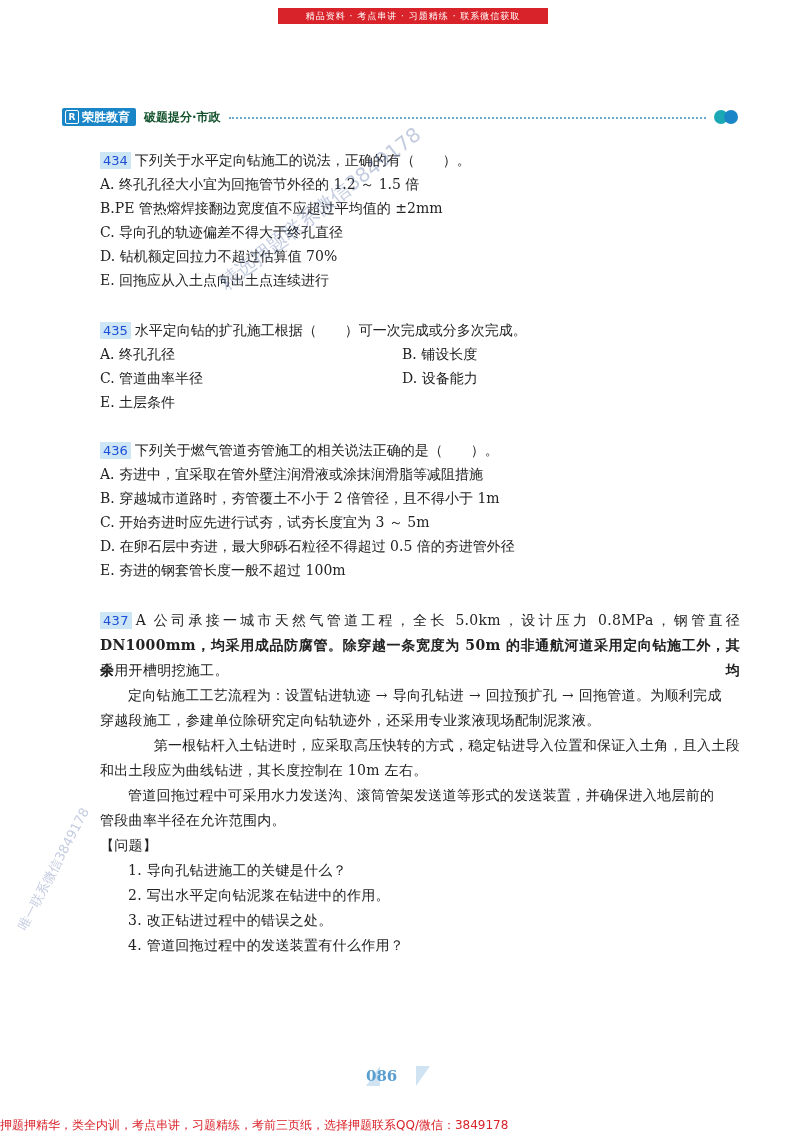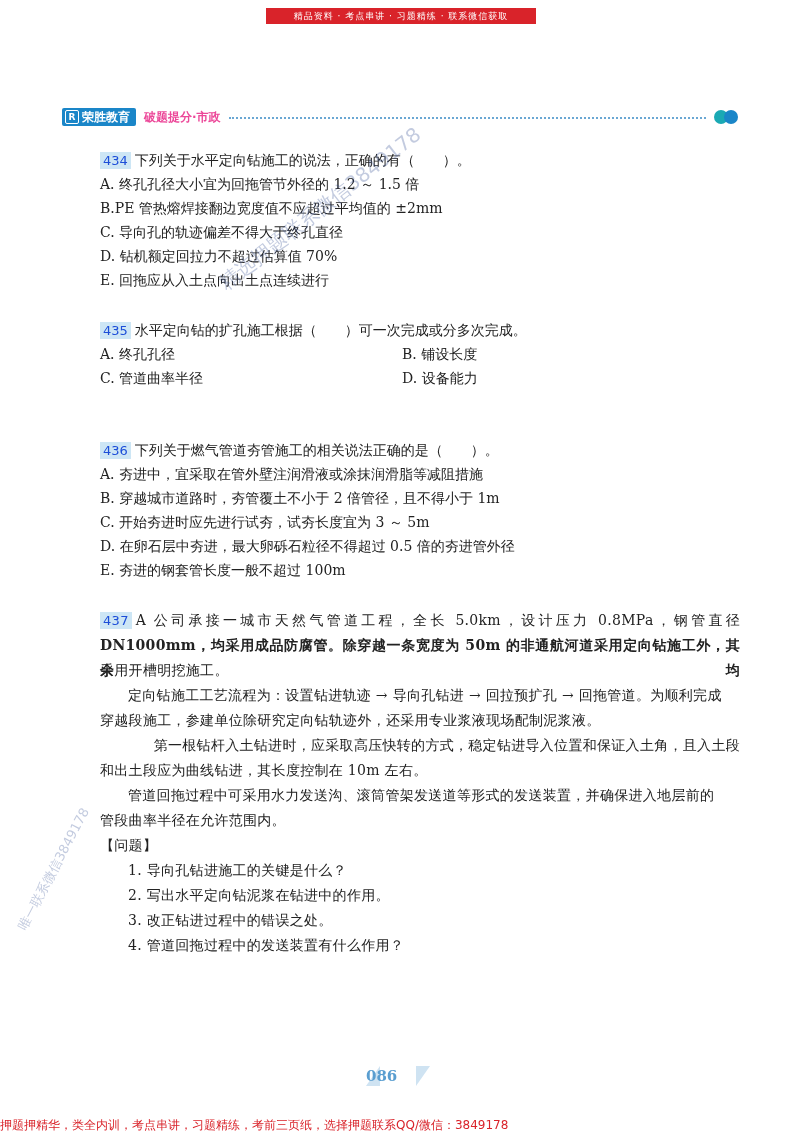--- a/index.html
+++ b/index.html
@@ -3,41 +3,41 @@
 <meta charset="utf-8">
 <style>
   html, body { margin: 0; padding: 0; }
   body {
     width: 800px; height: 1132px; position: relative; overflow: hidden;
     background: #ffffff;
     font-family: "DejaVu Serif", "Liberation Serif", serif;
     color: #222;
   }
   .top-banner {
-    position: absolute; left: 266px; top: 8px; width: 270px; height: 16px;
+    position: absolute; left: 278px; top: 8px; width: 270px; height: 16px;
     background: #d9232a; color: #fff; font-size: 9px; line-height: 16px;
     text-align: center; overflow: hidden; white-space: nowrap; letter-spacing: 1px;
     font-family: "DejaVu Sans", sans-serif;
   }
   .header {
     position: absolute; left: 62px; top: 106px; width: 676px; height: 22px;
     display: flex; align-items: center;
   }
   .brand {
     display: flex; align-items: center; background: #1a86c8; color: #fff;
     height: 18px; padding: 0 6px 0 3px; border-radius: 2px;
     font-family: "DejaVu Sans", sans-serif; font-size: 12px; font-weight: bold;
   }
   .brand-logo {
     width: 12px; height: 12px; border: 1.5px solid #fff; border-radius: 2px;
     margin-right: 3px; font-size: 9px; line-height: 12px; text-align: center;
   }
   .subject {
     margin-left: 8px; font-family: "DejaVu Sans", sans-serif; font-size: 12px;
-    font-weight: bold; color: #ec4899;
+    font-weight: bold; color: #14532d;
   }
   .header-dots {
     flex: 1; margin: 0 8px; border-bottom: 2px dotted #6aa7d3; height: 0; position: relative; top: 1px;
   }
   .header-badge { display: flex; align-items: center; }
   .header-badge .c1 { width: 14px; height: 14px; border-radius: 50%; background: #1aa9b4; }
   .header-badge .c2 { width: 14px; height: 14px; border-radius: 50%; background: #1a86c8; margin-left: -4px; }
   .q { position: absolute; left: 100px; width: 640px; font-size: 14px; }
   .line { height: 24px; line-height: 24px; white-space: nowrap; }
   .qnum {
@@ -104,20 +104,21 @@
 <div class="q" style="top:318px;">
   <div class="line"><span class="qnum">435</span><span>水平定向钻的扩孔施工根据（　　）可一次完成或分多次完成。</span></div>
   <div class="opt-row">
     <span>A. 终孔孔径</span>
     <span>B. 铺设长度</span>
   </div>
   <div class="opt-row">
     <span>C. 管道曲率半径</span>
     <span>D. 设备能力</span>
   </div>
+  <div class="line">E. 土层条件</div>
 </div>
 
 <div class="q" style="top:438px;">
   <div class="line"><span class="qnum">436</span><span>下列关于燃气管道夯管施工的相关说法正确的是（　　）。</span></div>
   <div class="line">A. 夯进中，宜采取在管外壁注润滑液或涂抹润滑脂等减阻措施</div>
   <div class="line">B. 穿越城市道路时，夯管覆土不小于 2 倍管径，且不得小于 1m</div>
   <div class="line">C. 开始夯进时应先进行试夯，试夯长度宜为 3 ～ 5m</div>
   <div class="line">D. 在卵石层中夯进，最大卵砾石粒径不得超过 0.5 倍的夯进管外径</div>
   <div class="line">E. 夯进的钢套管长度一般不超过 100m</div>
 </div>

